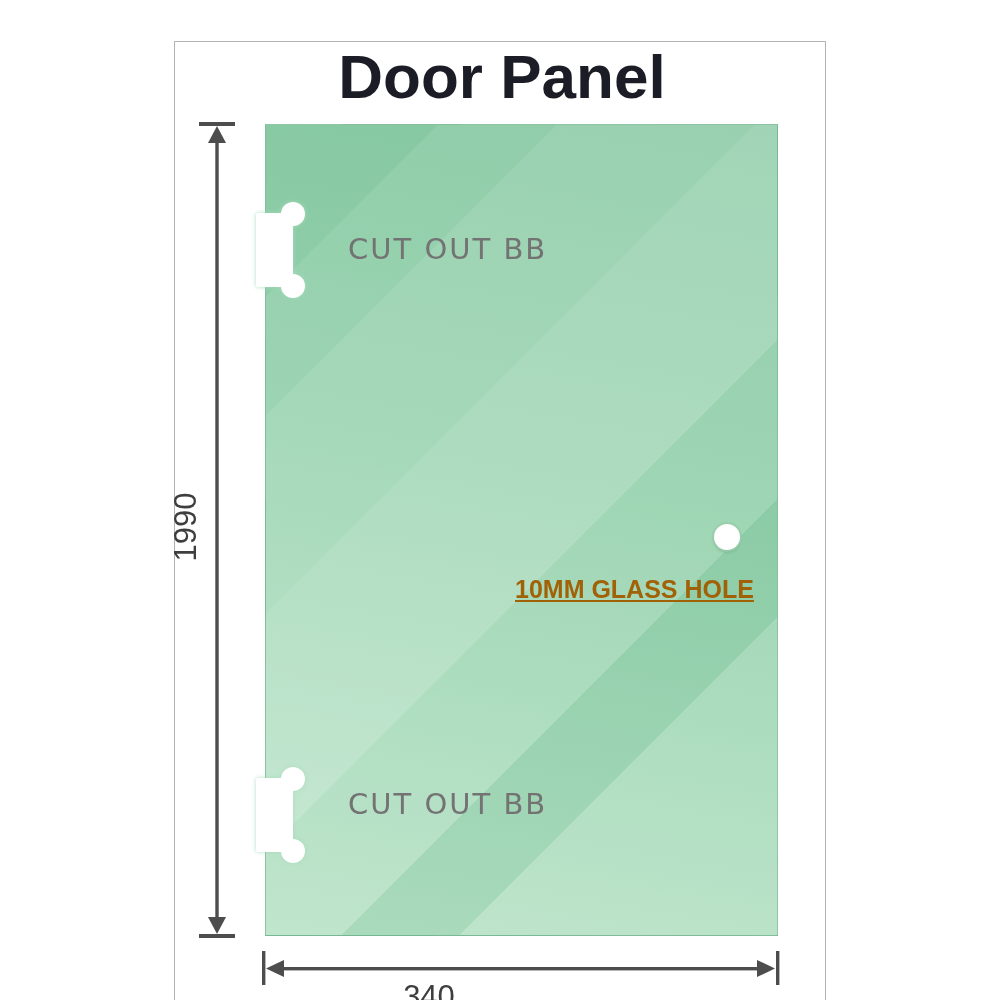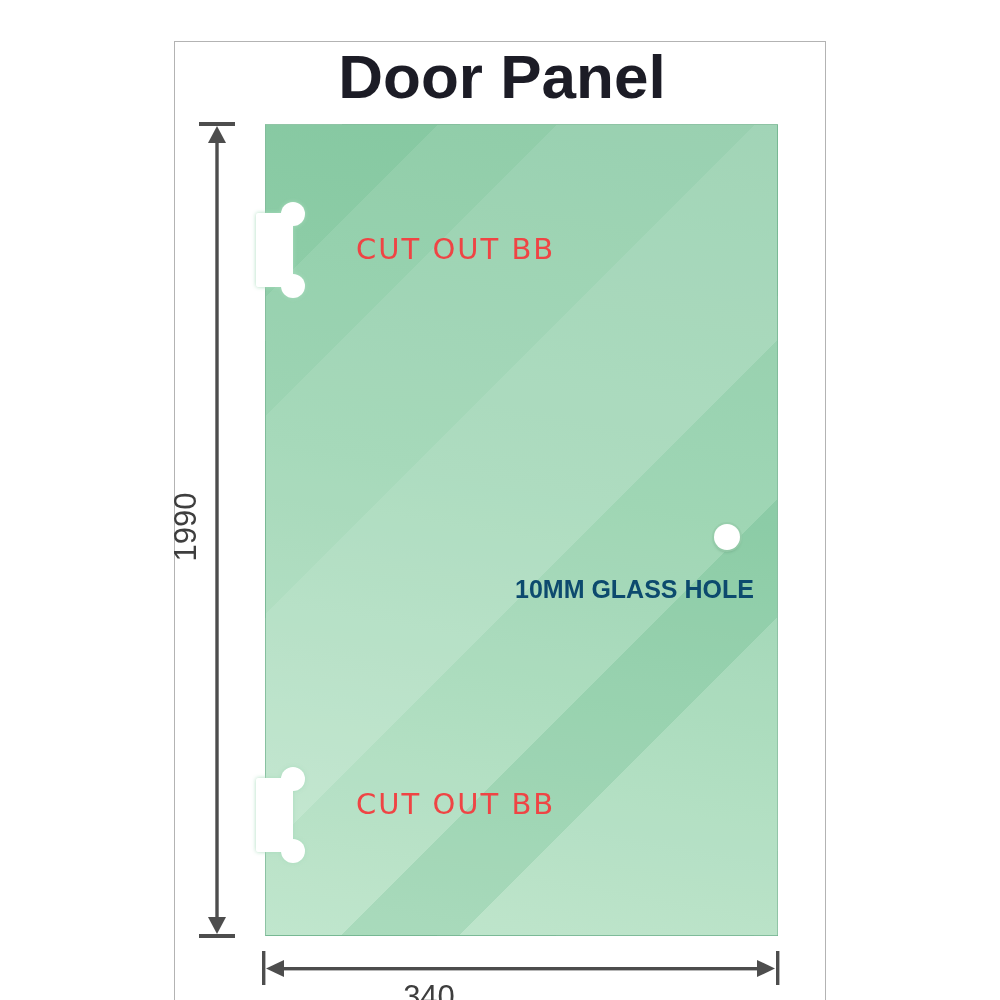--- a/index.html
+++ b/index.html
@@ -36,29 +36,29 @@
   }
   .cutout-top{top:163px;}
   .cutout-bottom{top:728px;}
   .cutout svg{display:block;}
   .hole{
     position:absolute;left:714px;top:485px;width:26px;height:26px;border-radius:50%;
     background:#ffffff;
     box-shadow:0 0 0 2px rgba(150,205,170,0.85), 0 2px 3px rgba(70,130,95,0.45);
   }
   .cutout-label{
-    position:absolute;left:356px;width:260px;
+    position:absolute;left:348px;width:260px;
     font-family:"DejaVu Sans", sans-serif;
-    font-size:29px;letter-spacing:2px;color:#ef4444;line-height:1;white-space:nowrap;
+    font-size:29px;letter-spacing:2px;color:#737373;line-height:1;white-space:nowrap;
   }
   .cutout-label-top{top:196px;}
   .cutout-label-bottom{top:751px;}
   .hole-label{
     position:absolute;left:515px;top:538px;width:200px;text-align:center;
-    font-size:25px;font-weight:bold;color:#0c4a6e;line-height:1;white-space:nowrap;
+    font-size:25px;font-weight:bold;color:#a16207;line-height:1;white-space:nowrap;text-decoration:underline;
   }
   .dim-label{
     font-size:31px;color:#3e3e3e;line-height:1;text-align:center;
   }
   .dim-height-label{
     position:absolute;left:120px;top:468px;width:140px;height:40px;
     transform:rotate(-90deg);
   }
   .dim-width-label{
     position:absolute;left:369px;top:942px;width:120px;

